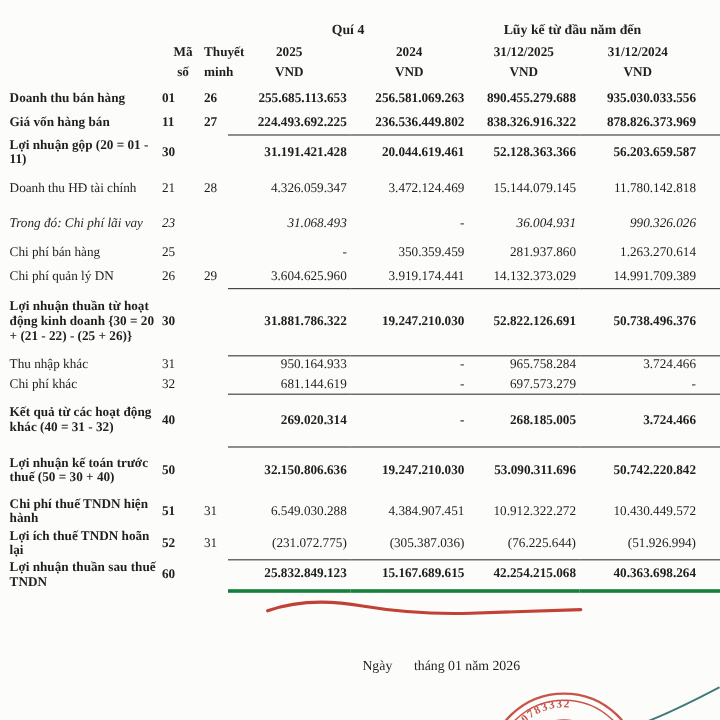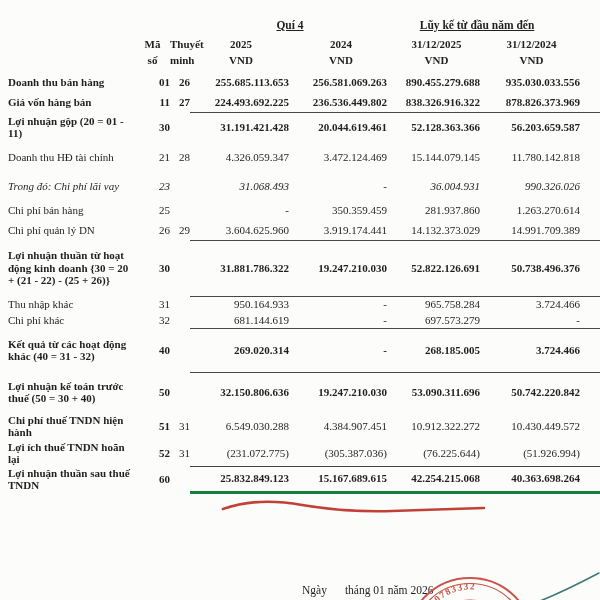--- a/index.html
+++ b/index.html
@@ -5,37 +5,37 @@
   html,body{margin:0;padding:0;}
   body{
     width:600px;height:600px;position:relative;overflow:hidden;
     background:#fcfcfa;color:#1f1f1f;
     font-family:"Liberation Serif","DejaVu Serif",serif;
   }
   table{border-collapse:collapse;table-layout:fixed;width:600px;margin-top:10px;}
   td{padding:0;vertical-align:middle;font-size:11px;line-height:1.13;overflow:visible;}
   thead td{font-weight:bold;text-align:center;}
   tr.grp{height:22px;}
-  tr.grp td{vertical-align:bottom;font-size:11.5px;text-decoration:underline;}
+  tr.grp td{vertical-align:bottom;font-size:11.5px;}
   tr.cols{height:40px;}
   tr.cols td{vertical-align:middle;text-align:center;}
   tr.cols .l1,tr.cols .l2{display:block;white-space:nowrap;}
   tr.cols .l2{margin-top:4px;}
   td.lab{padding-left:8px;padding-right:4px;}
-  td.code,td.note{text-align:right;white-space:nowrap;}
+  td.code,td.note{text-align:left;white-space:nowrap;}
   td.num{text-align:right;white-space:nowrap;}
   td.c4,td.c5,td.c6{padding-right:3px;}
   td.c7{padding-right:20px;}
   tr.bold td{font-weight:bold;}
   tr.bold-label td.lab,tr.bold-label td.code{font-weight:bold;}
   tr.italic td{font-style:italic;}
   tr.rule-above td:nth-child(n+4){border-top:1.4px solid #474747;}
   tr.thick-below td:nth-child(n+4){border-bottom:3px solid #15803d;}
   tr.spacer td{border:none;}
-  #dateline{position:absolute;left:302px;top:584px;font-size:11.5px;white-space:nowrap;}
+  #dateline{position:absolute;left:302px;top:549px;font-size:11.5px;white-space:nowrap;}
   #dateline .gap{display:inline-block;width:18px;}
   #overlay{position:absolute;left:0;top:0;pointer-events:none;}
 </style>
 </head>
 <body>
 
 <table>
   <colgroup>
     <col style="width:135px">
       <col style="width:35px">

